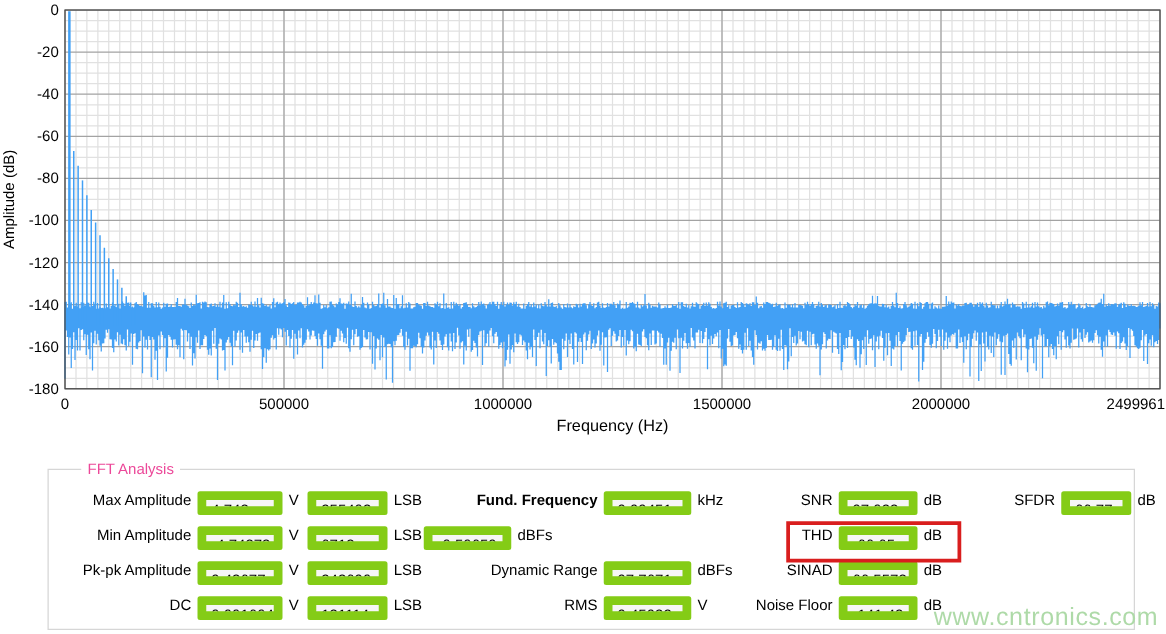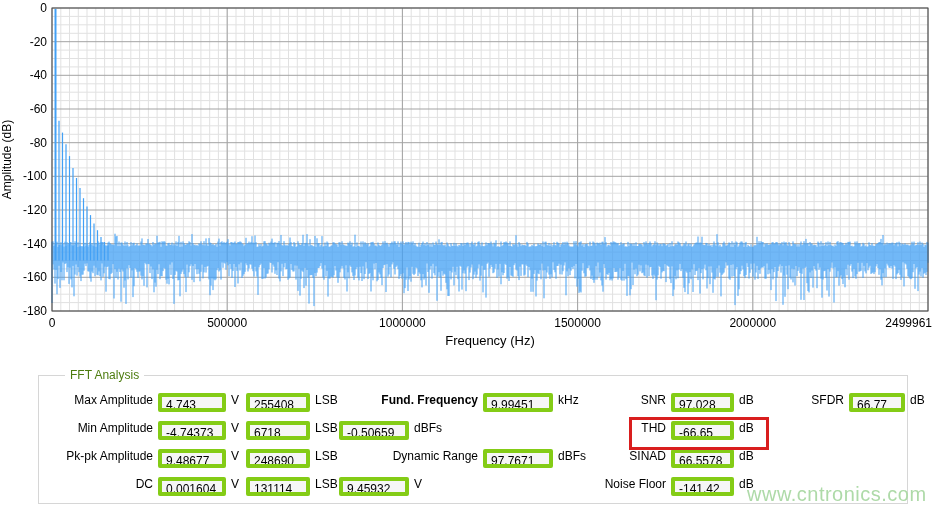--- a/index.html
+++ b/index.html
@@ -10,34 +10,34 @@
   #chart-wrap{position:absolute;left:0;top:0;width:933px;height:348px;}
   svg{font-family:"Liberation Sans","DejaVu Sans",sans-serif;}
 
   
   #panel{
     position:absolute;left:38px;top:375px;width:868px;height:127px;
     border:1px solid #d6d6d6;background:#fff;
   }
   #panel-title{
     position:absolute;left:26px;top:-8px;background:#fff;
-    padding:0 5px;font-size:12px;color:#4d7c0f;
+    padding:0 5px;font-size:12px;color:#ec4899;
   }
   .col{position:absolute;top:17px;}
   .c1{left:10px}.c2{left:300px}.c3{left:558px}.c4{left:744px}
   .frow{display:flex;align-items:flex-start;height:21px;margin-bottom:7px;font-size:12px;white-space:nowrap;}
   .flabel{display:inline-block;text-align:right;padding-right:5px;box-sizing:border-box;}
   .c1 .flabel{width:109px}
   .c2 .flabel{width:144px}
   .c3 .flabel{width:74px}
   .c4 .flabel{width:66px}
   .b{font-weight:bold}
   .fbox{
     display:inline-block;box-sizing:border-box;height:19px;line-height:17px;
-    background:#f6f6f6;border:4px solid #84cc16;border-radius:2px;
+    background:#f6f6f6;border:7px solid #84cc16;border-radius:2px;
     padding:0 4px;font-size:12px;overflow:hidden;
   }
   .w68{width:68px}.w64{width:64px}.w70{width:70px}.w63{width:63px}.w56{width:56px}
   .funit{padding-left:5px}
   .vu{display:inline-block;width:20px;padding-left:5px;box-sizing:border-box}
 
   #thd-box{
     position:absolute;left:629px;top:417px;width:134px;height:27px;
     border:3px solid #d91e1e;pointer-events:none;z-index:5;
   }
@@ -135,20 +135,21 @@
     <div class="frow">
       <span class="fbox w70">-0.50659</span>
       <span class="funit">dBFs</span>
     </div>
     <div class="frow">
       <span class="flabel">Dynamic Range</span>
       <span class="fbox w70">97.7671</span>
       <span class="funit">dBFs</span>
     </div>
     <div class="frow">
+      <span class="flabel">RMS</span>
       <span class="fbox w70">9.45932</span>
       <span class="funit">V</span>
     </div>
   </div>
 
   <div class="col c3">
     <div class="frow">
       <span class="flabel">SNR</span>
       <span class="fbox w63">97.028</span>
       <span class="funit">dB</span>

